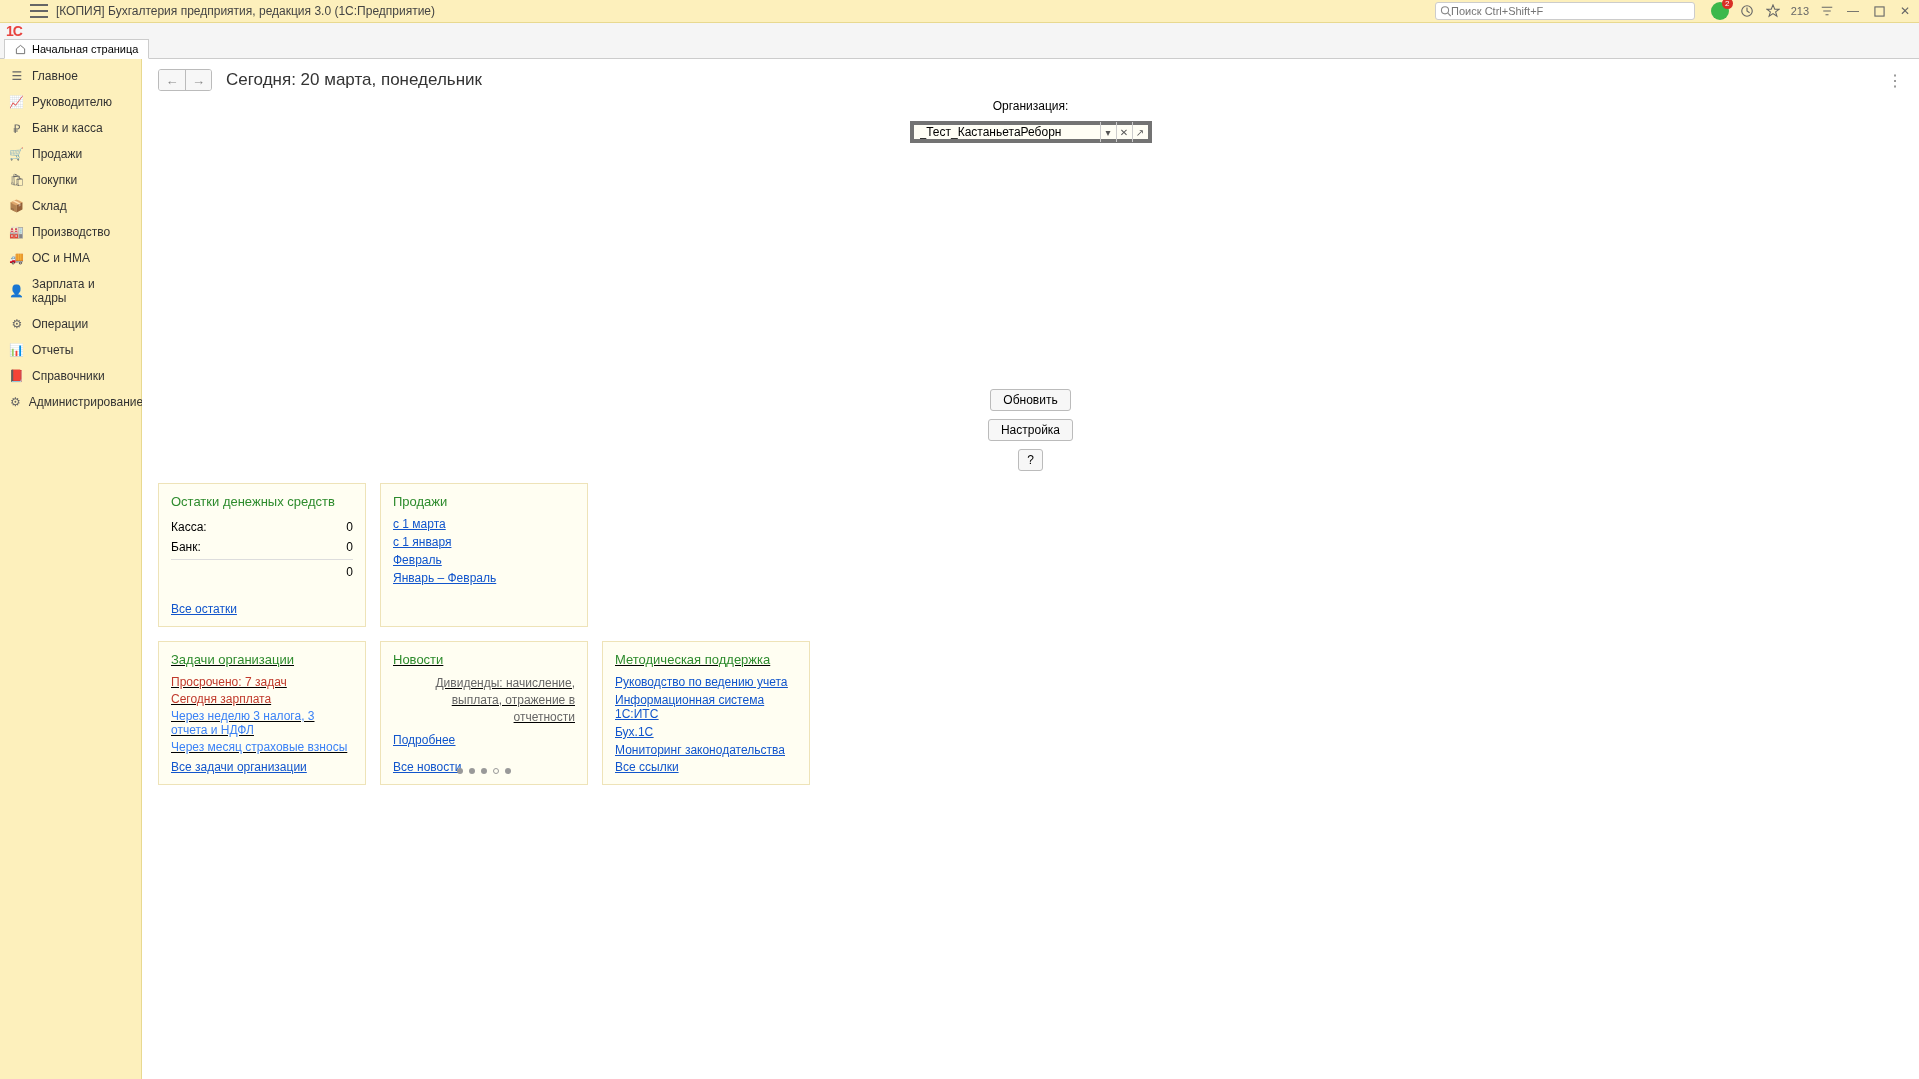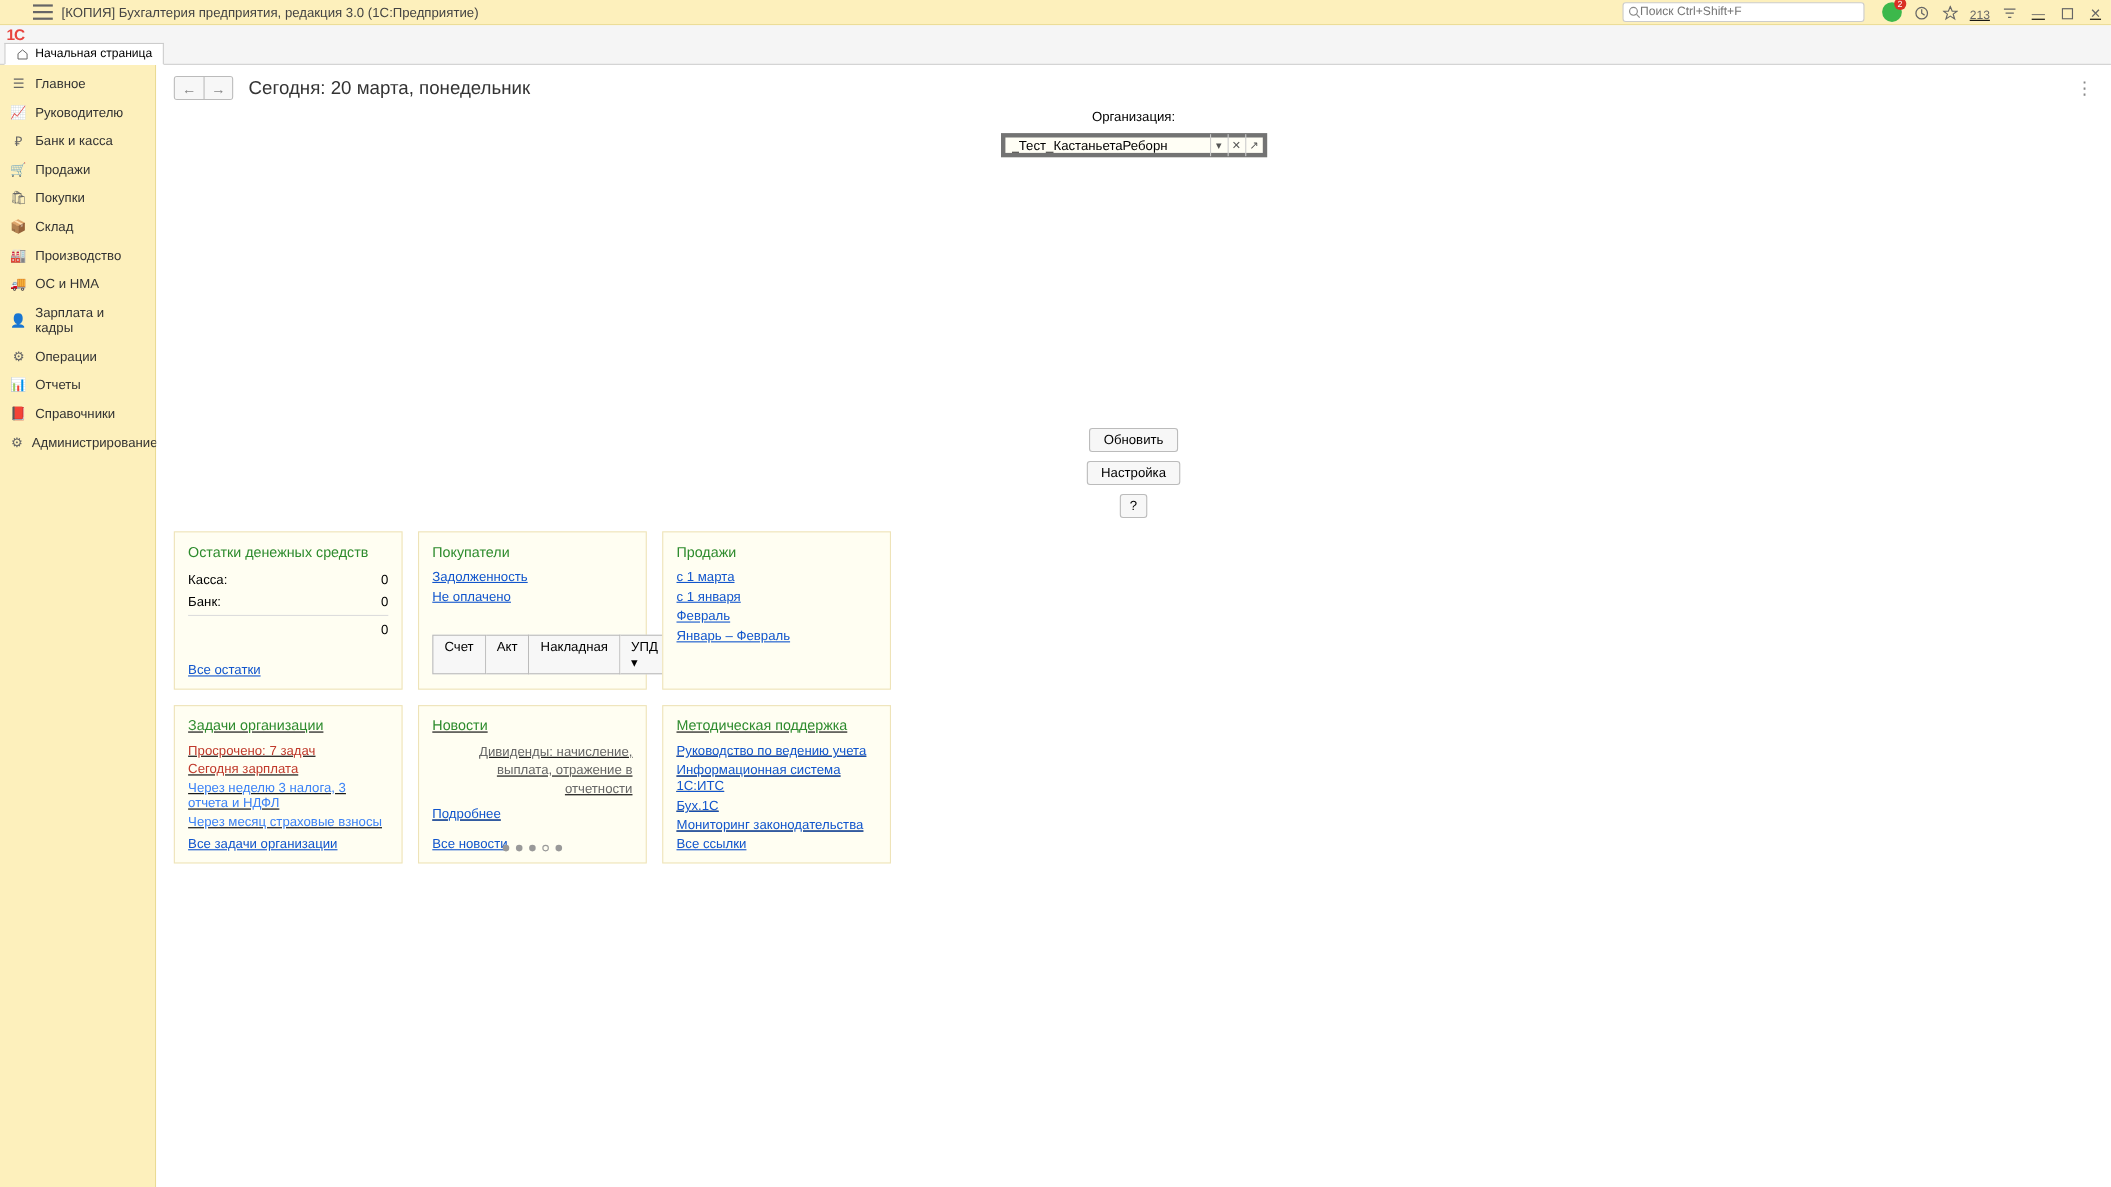--- a/index.html
+++ b/index.html
@@ -4,23 +4,23 @@
 <style>
 * { margin: 0; padding: 0; box-sizing: border-box; font-family: Arial, sans-serif; }
 body { font-size: 12px; background: #fff; overflow: hidden; }
 
 .titlebar { height: 23px; background: #fdf0bc; display: flex; align-items: center; padding: 0 6px; gap: 8px; border-bottom: 1px solid #e8d990; }
 .logo-1c { color: #e8433e; font-weight: bold; font-size: 14px; letter-spacing: -1px; margin-top: 39px; }
 .menu-icon { width: 18px; height: 14px; display: flex; flex-direction: column; justify-content: space-between; cursor: pointer; }
 .menu-icon span { height: 2px; background: #666; }
 .title-text { color: #444; flex: 0 0 auto; }
 .titlebar-spacer { flex: 1; }
-.search-box { display: flex; align-items: center; background: #fff; border: 1px solid #ccc; border-radius: 3px; height: 18px; width: 220px; padding: 0 4px; }
+.search-box { display: flex; align-items: center; background: #fff; border: 1px solid #ccc; border-radius: 3px; height: 18px; width: 260px; padding: 0 4px; }
 .search-box input { border: none; outline: none; width: 100%; font-size: 11px; color: #999; }
-.titlebar-icons { display: flex; align-items: flex-end; gap: 10px; margin-left: 8px; text-decoration: underline; }
+.titlebar-icons { display: flex; align-items: center; gap: 10px; margin-left: 8px; }
 .tb-icon { width: 16px; height: 16px; display: flex; align-items: center; justify-content: center; color: #666; cursor: pointer; }
 .notif-badge { background: #3cb84b; border-radius: 50%; width: 18px; height: 18px; position: relative; }
 .notif-badge::after { content: "2"; position: absolute; top: -4px; right: -4px; background: #d93025; color: #fff; border-radius: 50%; width: 11px; height: 11px; font-size: 8px; display: flex; align-items: center; justify-content: center; }
 
 .tabbar { height: 36px; background: #f5f5f5; border-bottom: 1px solid #ccc; display: flex; align-items: flex-end; padding-left: 4px; }
 .tab { background: #fff; border: 1px solid #ccc; border-bottom: 1px solid #fff; padding: 3px 10px; display: flex; align-items: center; gap: 6px; font-size: 11px; position: relative; top: 1px; }
 
 .main-layout { display: flex; height: calc(100vh - 47px); }
 
 .sidebar { width: 142px; background: #fdf0bc; border-right: 1px solid #e8d990; padding-top: 4px; }
@@ -211,31 +211,20 @@
             <span>0</span>
           </div>
         <div class="w-divider"></div>
         <div class="w-row">
             <span></span>
             <span>0</span>
           </div>
         <a class="w-footer-link">Все остатки</a>
       </div>
 
-      <div class="widget">
-        <div class="widget-title">Покупатели</div>
-        <a class="w-link">Задолженность</a>
-        <a class="w-link">Не оплачено</a>
-        <div class="btn-group">
-          <div class="g-btn">Счет</div>
-          <div class="g-btn">Акт</div>
-          <div class="g-btn">Накладная</div>
-          <div class="g-btn"><span>УПД</span> ▾</div>
-        </div>
-      </div>
 
       <div class="widget">
         <div class="widget-title">Продажи</div>
         <a class="w-link">с 1 марта</a>
         <a class="w-link">с 1 января</a>
         <a class="w-link">Февраль</a>
         <a class="w-link">Январь – Февраль</a>
       </div>
     </div>
 

